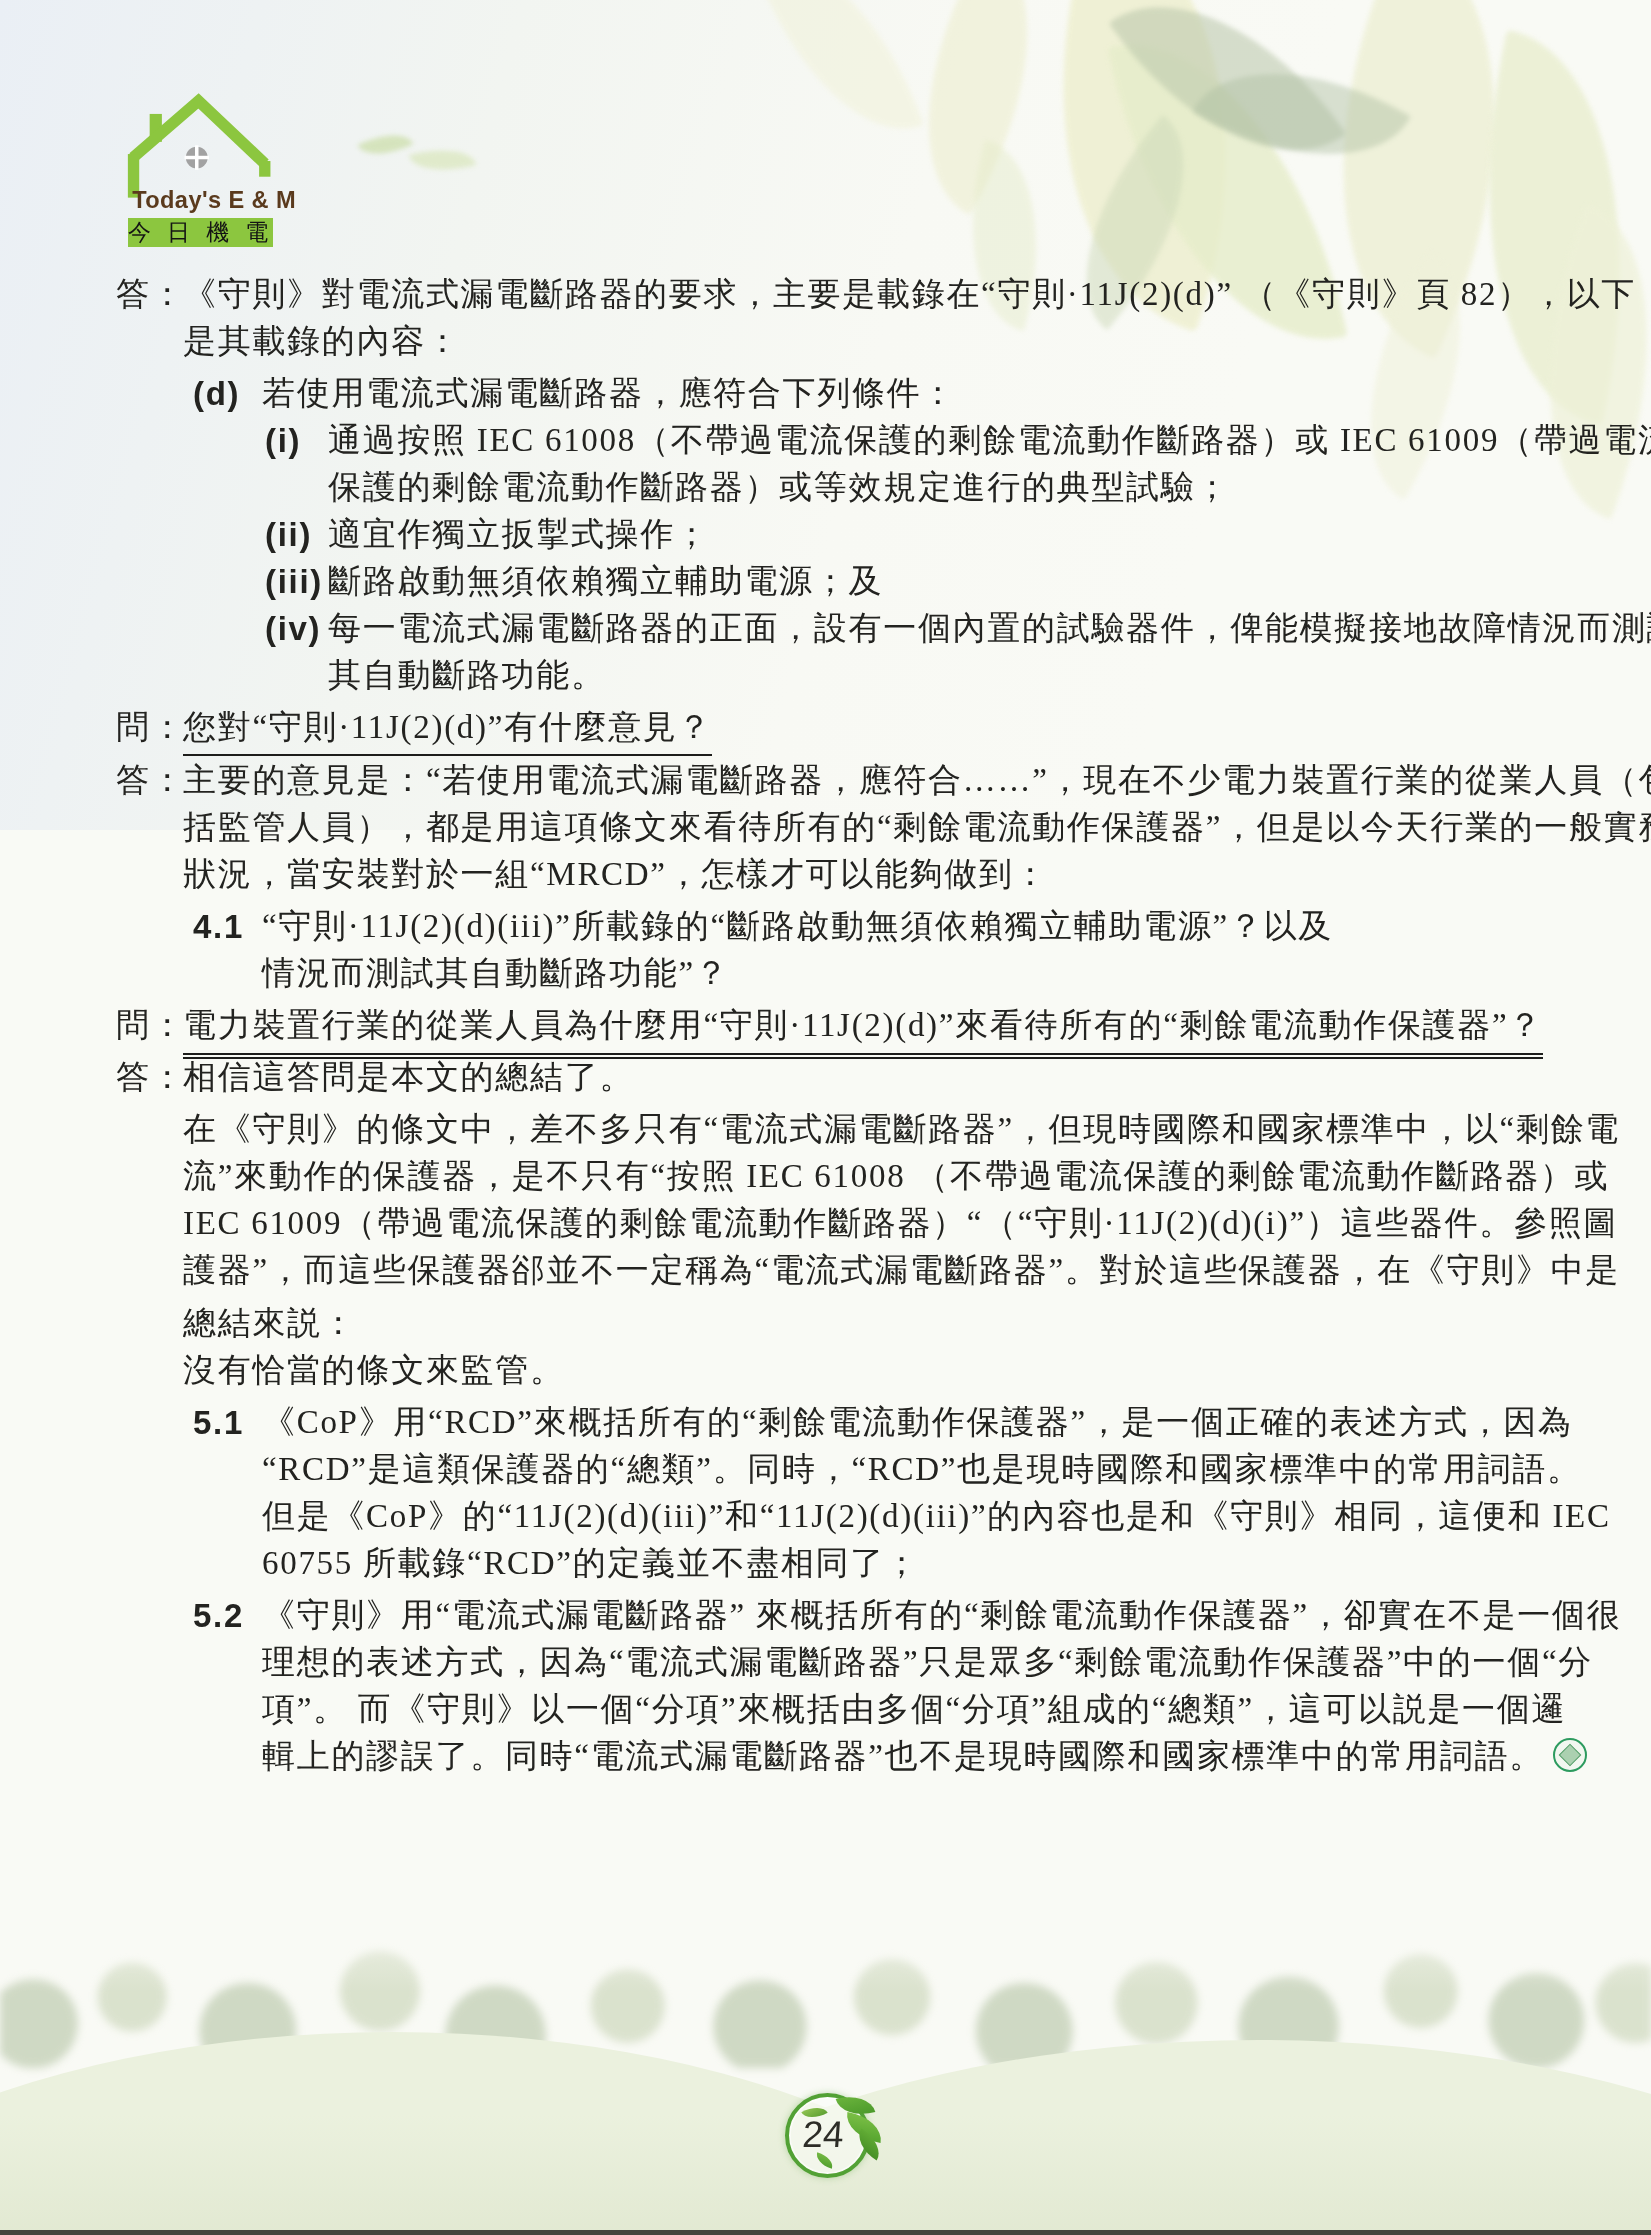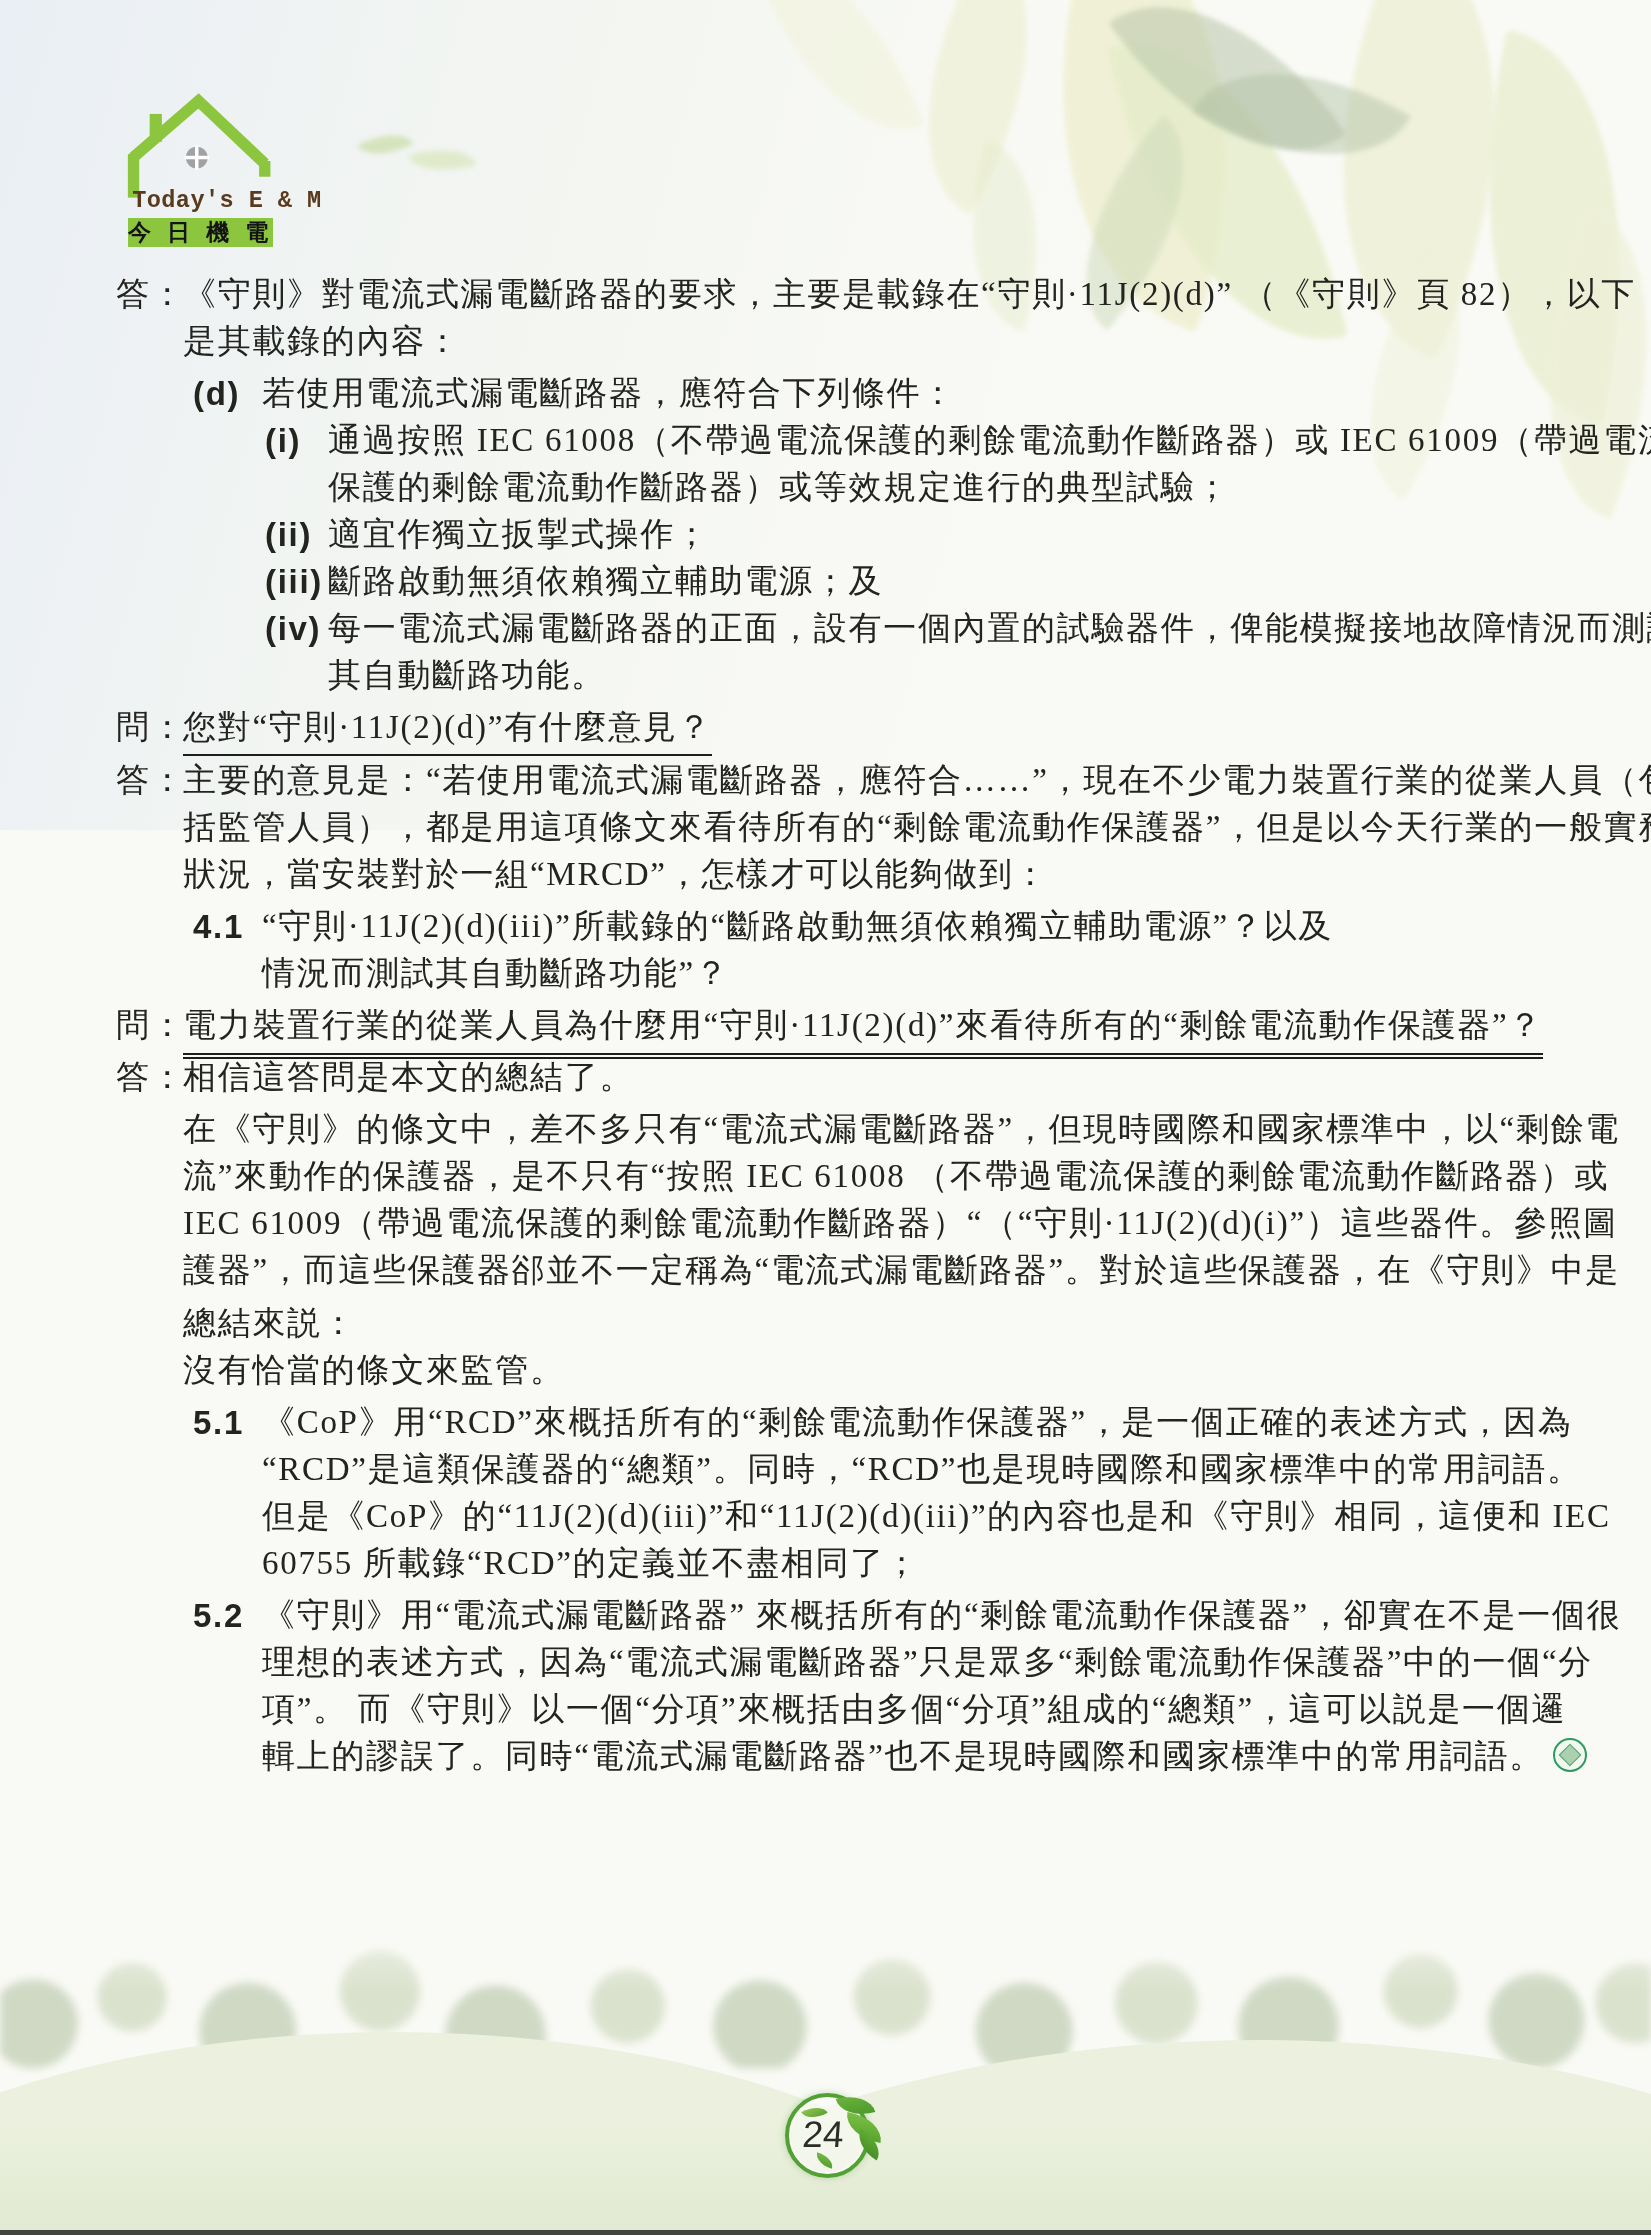--- a/index.html
+++ b/index.html
@@ -51,22 +51,22 @@
       radial-gradient(circle 66px at 99% 56%, #c2cfae 60%, transparent 61%);
   }
   .hill-l{position:absolute; left:-306px; top:2032px; width:1397px; height:699px; background:#ebf1de; border-radius:50%; z-index:0;}
   .hill-r{position:absolute; right:-349px; top:2040px; width:1485px; height:716px; background:#ebf1de; border-radius:50%; z-index:0;}
   .grass{position:absolute; left:0; right:0; top:2114px; bottom:0; background:linear-gradient(#ebf1de,#e2e9d2); z-index:0;}
   .meadow-fade{position:absolute; left:0; right:0; top:1878px; height:114px; z-index:1; background:linear-gradient(#f9faf5,rgba(249,250,245,0));}
   .bottom-bar{position:absolute; left:0; right:0; bottom:0; height:6.1px; background:#44443f; z-index:5;}
   
   .logo{position:absolute; left:127px; top:93px; width:227px; height:162px; z-index:3;}
   .logo svg{position:absolute; left:0; top:0;}
-  .logo-en{position:absolute; left:5.2px; top:94px; font-family:Liberation Mono, monospace; font-weight:700; font-size:23.6px; color:#5a3a1d; letter-spacing:0.4px; white-space:nowrap;}
-  .logo-zh{position:absolute; left:0.9px; top:125px; width:145px; height:29px; background:#8cc63f; color:#141414; font-weight:700; font-size:23px; line-height:29px; text-align:center; letter-spacing:5.2px; white-space:nowrap;}
+  .logo-en{position:absolute; left:5.2px; top:94px; font-family:Liberation Sans, sans-serif; font-weight:700; font-size:23.6px; color:#5a3a1d; letter-spacing:0.4px; white-space:nowrap;}
+  .logo-zh{position:absolute; left:0.9px; top:125px; width:145px; height:29px; background:#8cc63f; color:#141414; font-weight:400; font-size:23px; line-height:29px; text-align:center; letter-spacing:5.2px; white-space:nowrap;}
   
   #text-block{position:absolute; left:0; top:271px; width:100%; z-index:3;}
   .line{position:relative; height:47px; line-height:47px; font-size:33px; color:#232320; letter-spacing:1.7px; white-space:nowrap;}
   .line.gap{margin-top:5.2px;}
   .line.l0{padding-left:183px;}
   .line.l1{padding-left:262px;}
   .line.l2{padding-left:328px;}
   .lbl{position:absolute; font-weight:700; font-family:"Liberation Sans","DejaVu Sans",sans-serif;}
   .l0 .lbl{left:116px; font-weight:400; font-family:inherit;}
   .l1 .lbl{left:193px;}

